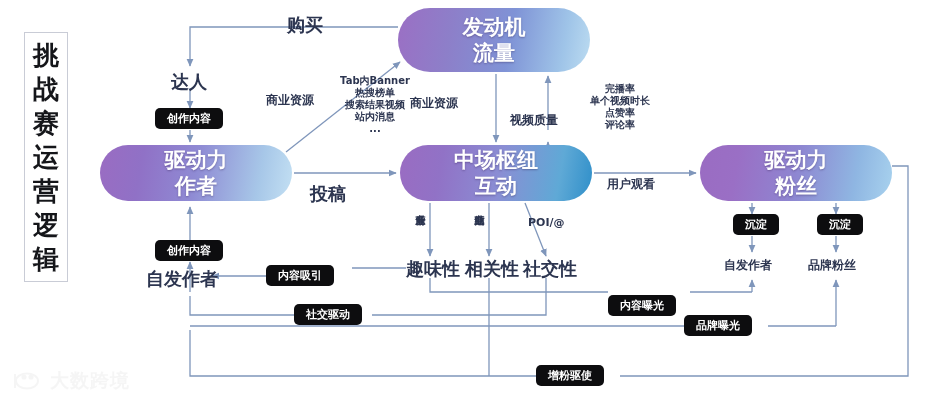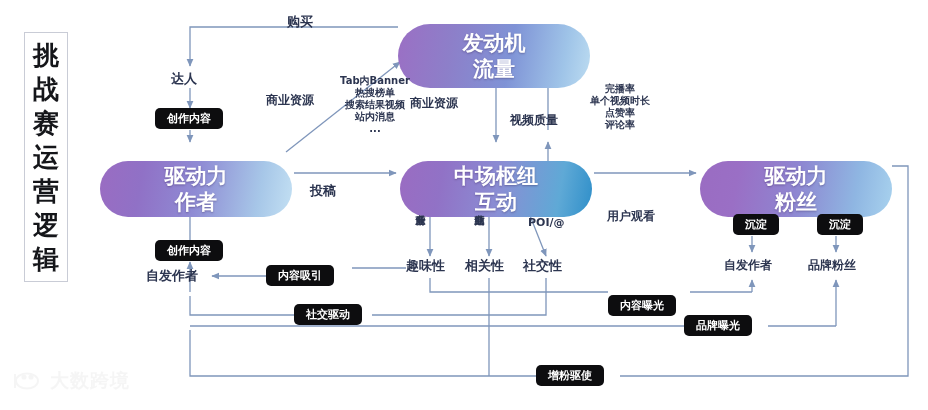--- a/index.html
+++ b/index.html
@@ -14,41 +14,41 @@
           display:flex;flex-direction:column;align-items:center;justify-content:center;
           box-sizing:border-box;}
   .vtitle span{display:block;font-size:26px;line-height:34px;font-weight:bold;color:#15161a;
                font-family:"DejaVu Sans",sans-serif;}
 
   
   .node{position:absolute;border-radius:40px;color:#fff;
         display:flex;flex-direction:column;align-items:center;justify-content:center;
         text-align:center;font-weight:bold;box-sizing:border-box;
         font-family:"DejaVu Sans",sans-serif;
-        text-shadow:0 1px 2px rgba(40,20,70,.35);margin-top:16px;}
+        text-shadow:0 1px 2px rgba(40,20,70,.35);}
   .node span{display:block;font-size:21px;line-height:26px;}
   .node.top{left:398px;top:8px;width:192px;height:64px;
             background:linear-gradient(100deg,#9b6fc4 0%,#8d7fc9 28%,#7f93d6 58%,#9fc4e8 85%,#bcdcf1 100%);}
   .node.left{left:100px;top:145px;width:192px;height:56px;
              background:linear-gradient(100deg,#9a6cc2 0%,#9071c6 22%,#8f8bd4 50%,#a7c7e8 82%,#c3e0f3 100%);}
   .node.mid{left:400px;top:145px;width:192px;height:56px;
             background:linear-gradient(100deg,#9a6cc2 0%,#9172c6 22%,#8a8ed4 52%,#5fa9d6 82%,#2f8fc9 100%);}
   .node.right{left:700px;top:145px;width:192px;height:56px;
               background:linear-gradient(100deg,#9a6cc2 0%,#9a6fc5 20%,#8e86d1 50%,#8fb6e2 80%,#a8d2ee 100%);}
 
   
   .badge{position:absolute;background:#0d0d0f;color:#fff;border-radius:5px;
          font-size:11px;font-weight:bold;line-height:1;padding:5px 12px;
          font-family:"DejaVu Sans",sans-serif;white-space:nowrap;
          display:flex;align-items:center;justify-content:center;}
 
   
   .lbl{position:absolute;color:#2c3550;font-weight:bold;white-space:nowrap;
        font-family:"DejaVu Sans",sans-serif;}
-  .lbl.s13{font-size:13px;}
+  .lbl.s13{font-size:18px;}
   .lbl.s12{font-size:12px;}
   .lbl.s11{font-size:11px;}
   .lbl.vert{writing-mode:vertical-rl;text-orientation:upright;letter-spacing:0px;
             line-height:11px;font-size:10px;}
   .stack{position:absolute;color:#2c3550;font-weight:bold;text-align:center;
          font-size:10px;line-height:12px;font-family:"DejaVu Sans",sans-serif;
          white-space:nowrap;}
 
   
   .wm{position:absolute;left:10px;top:368px;display:flex;align-items:center;gap:6px;opacity:.5;}
@@ -168,21 +168,21 @@
   <div class="lbl s13" style="left:171px;top:70px;">达人</div>
 
   <div class="lbl s12" style="left:266px;top:92px;">商业资源</div>
 
   <div class="lbl s12" style="left:410px;top:95px;">商业资源</div>
 
   <div class="lbl s12" style="left:494px;top:112px;margin-left:16px;">视频质量</div>
 
   <div class="lbl s13" style="left:310px;top:182px;">投稿</div>
 
-  <div class="lbl s12" style="left:607px;top:176px;margin-top:32px;">用户观看</div>
+  <div class="lbl s12" style="left:607px;top:176px;">用户观看</div>
 
   <div class="lbl s13" style="left:146px;top:267px;">自发作者</div>
 
   <div class="lbl s13" style="left:406px;top:257px;">趣味性</div>
 
   <div class="lbl s13" style="left:465px;top:257px;">相关性</div>
 
   <div class="lbl s13" style="left:523px;top:257px;">社交性</div>
 
   <div class="lbl s12" style="left:724px;top:257px;">自发作者</div>

